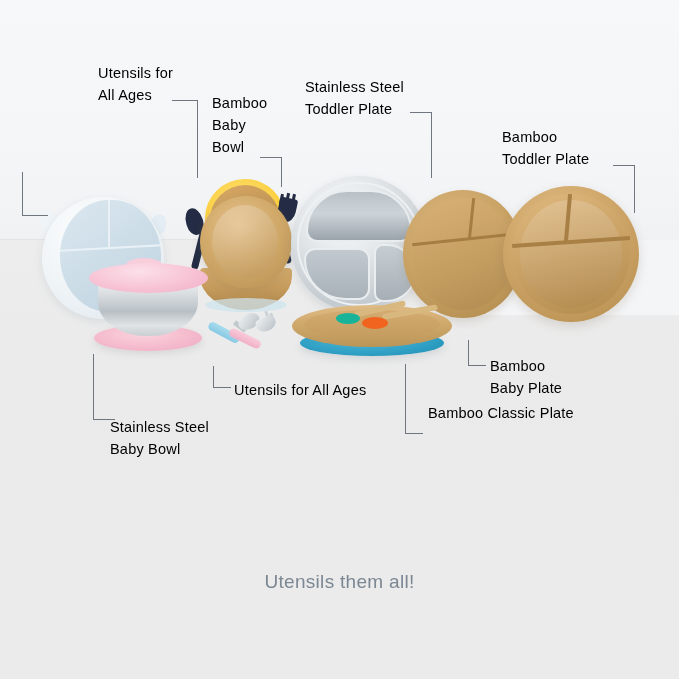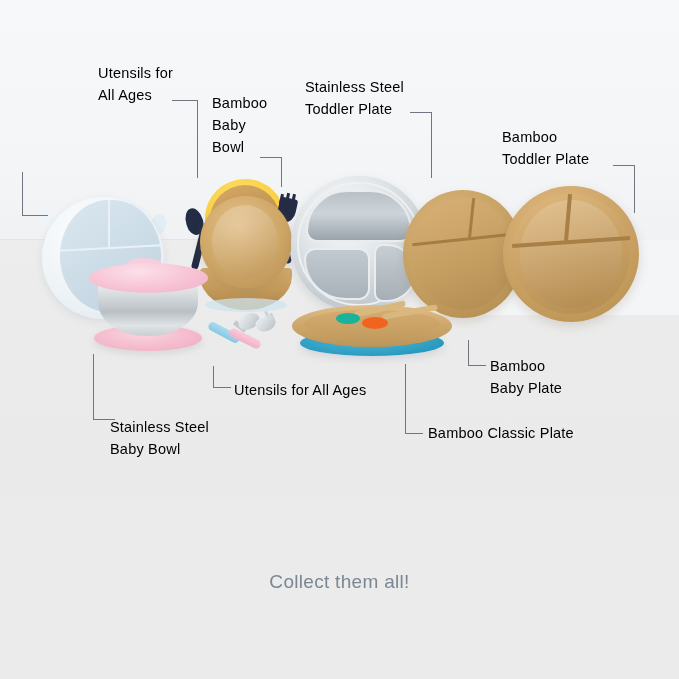--- a/index.html
+++ b/index.html
@@ -336,17 +336,17 @@
 Toddler Plate</div>
 
   <div class="label" style="left:110px;top:416px;width:180px;">Stainless Steel
 Baby Bowl</div>
 
   <div class="label" style="left:234px;top:379px;width:200px;">Utensils for All Ages</div>
 
   <div class="label" style="left:490px;top:355px;width:150px;">Bamboo
 Baby Plate</div>
 
-  <div class="label" style="left:428px;top:422px;width:220px;">Bamboo Classic Plate</div>
-
-  <div class="subline">Collect them all!</div>
+  <div class="label" style="left:428px;top:402px;width:220px;">Bamboo Classic Plate</div>
+
+  <div class="subline">Utensils them all!</div>
 
 </div>
 
 </body></html>

